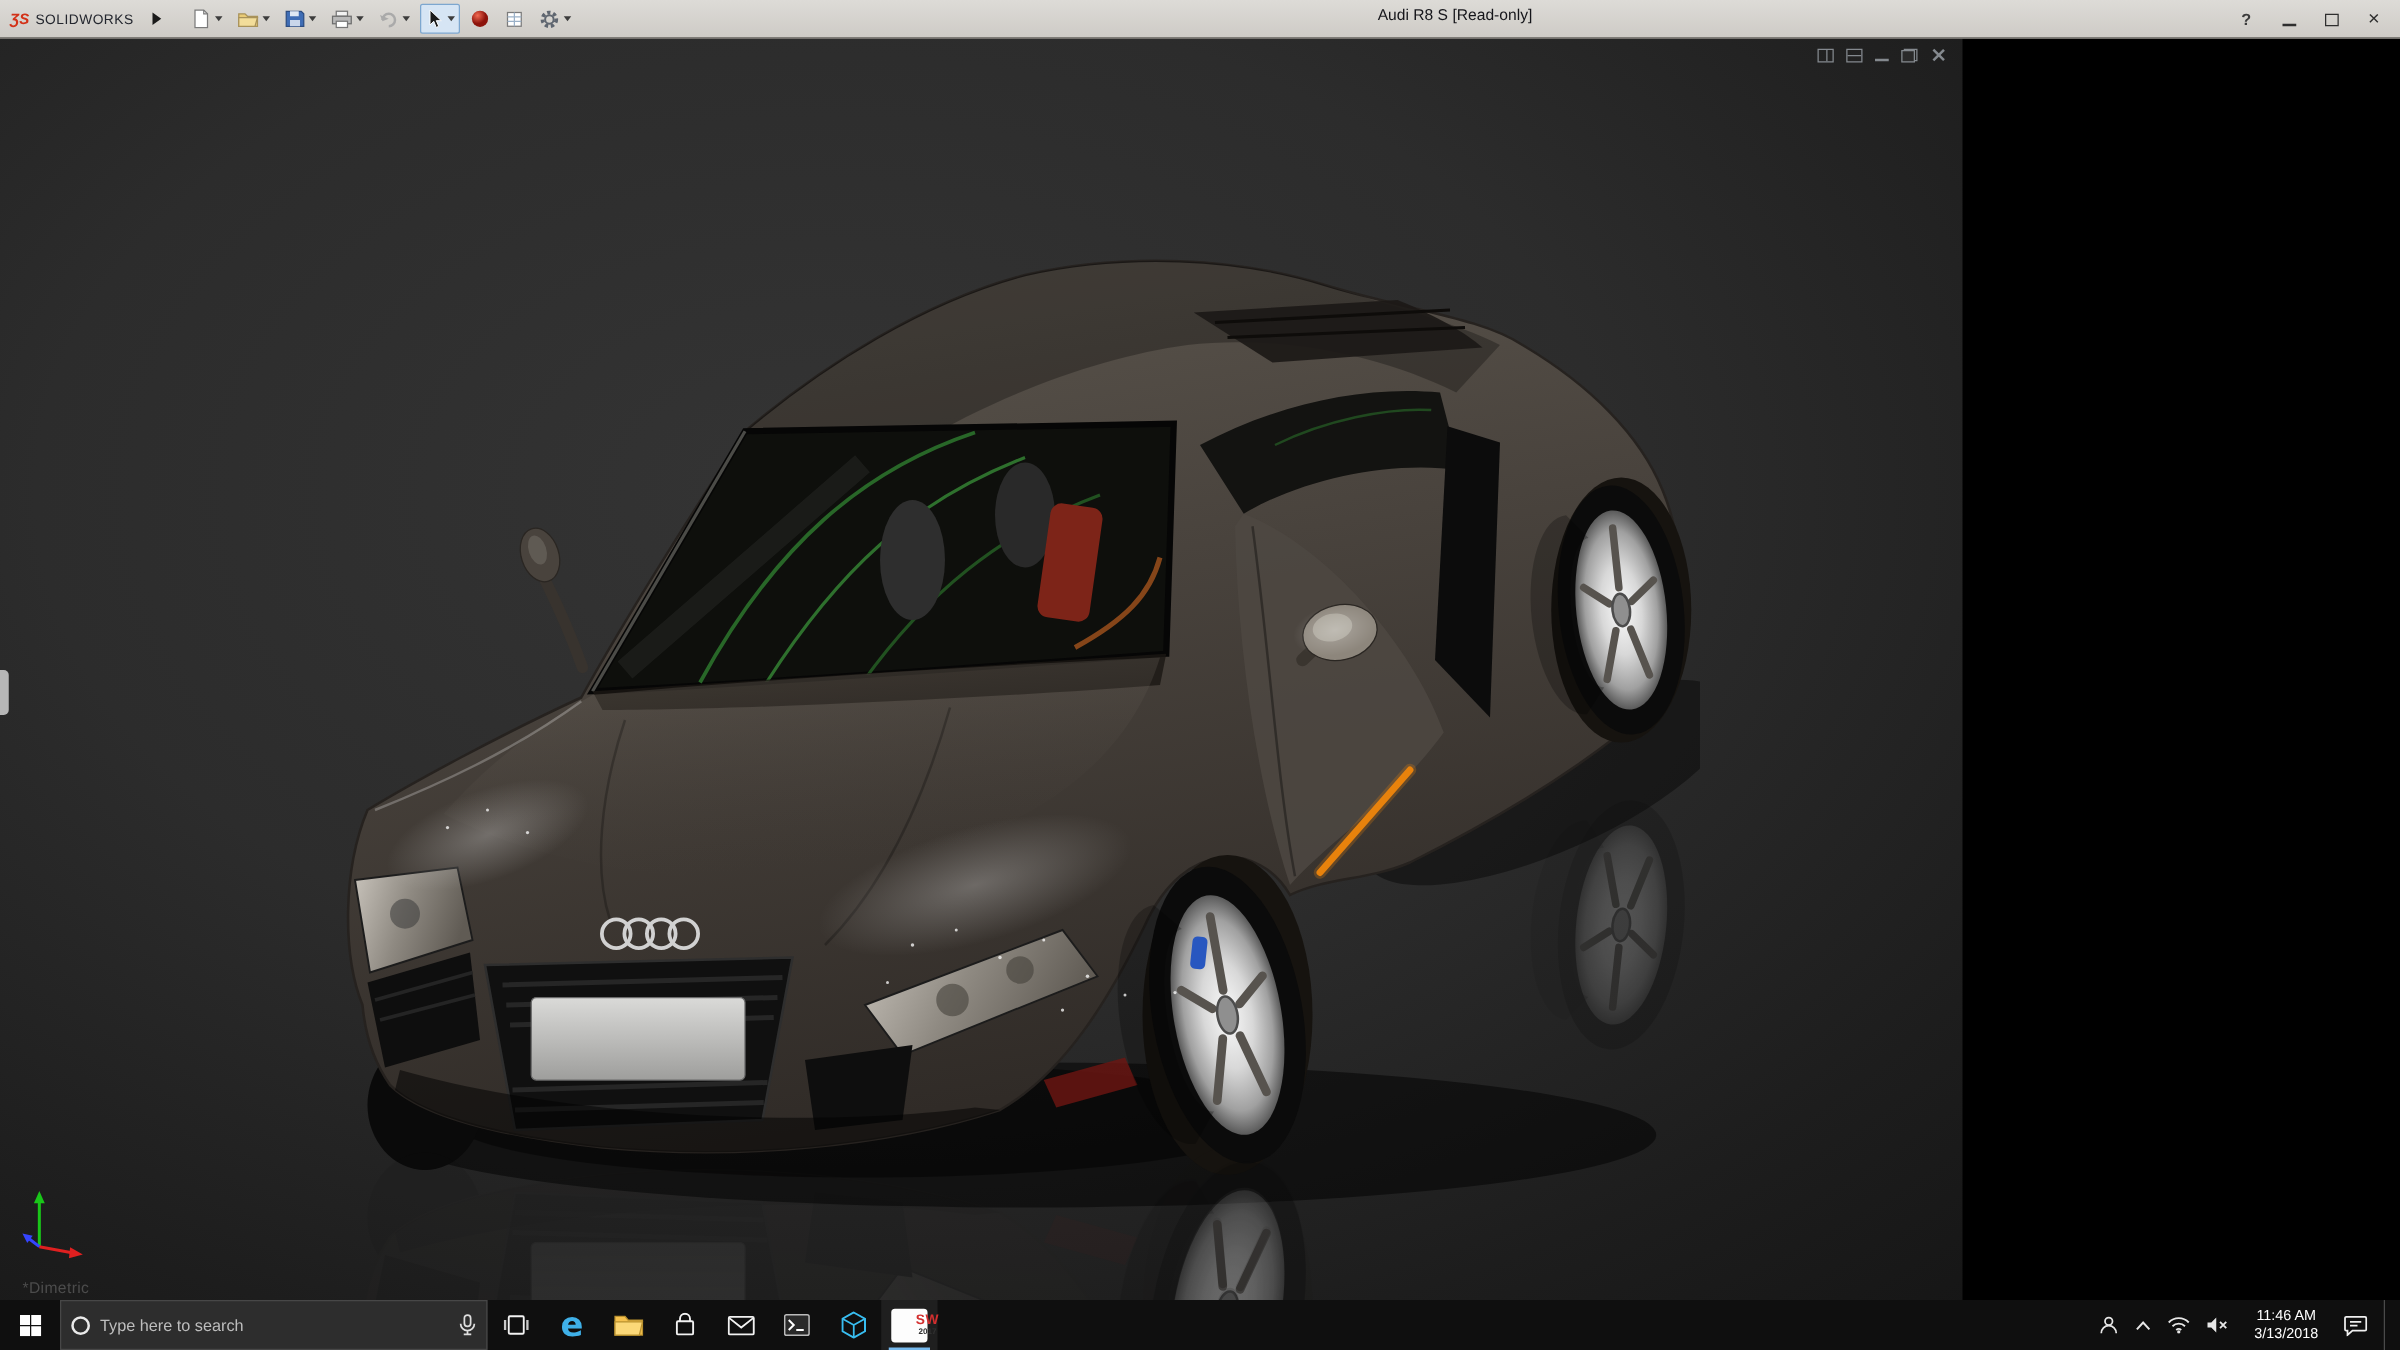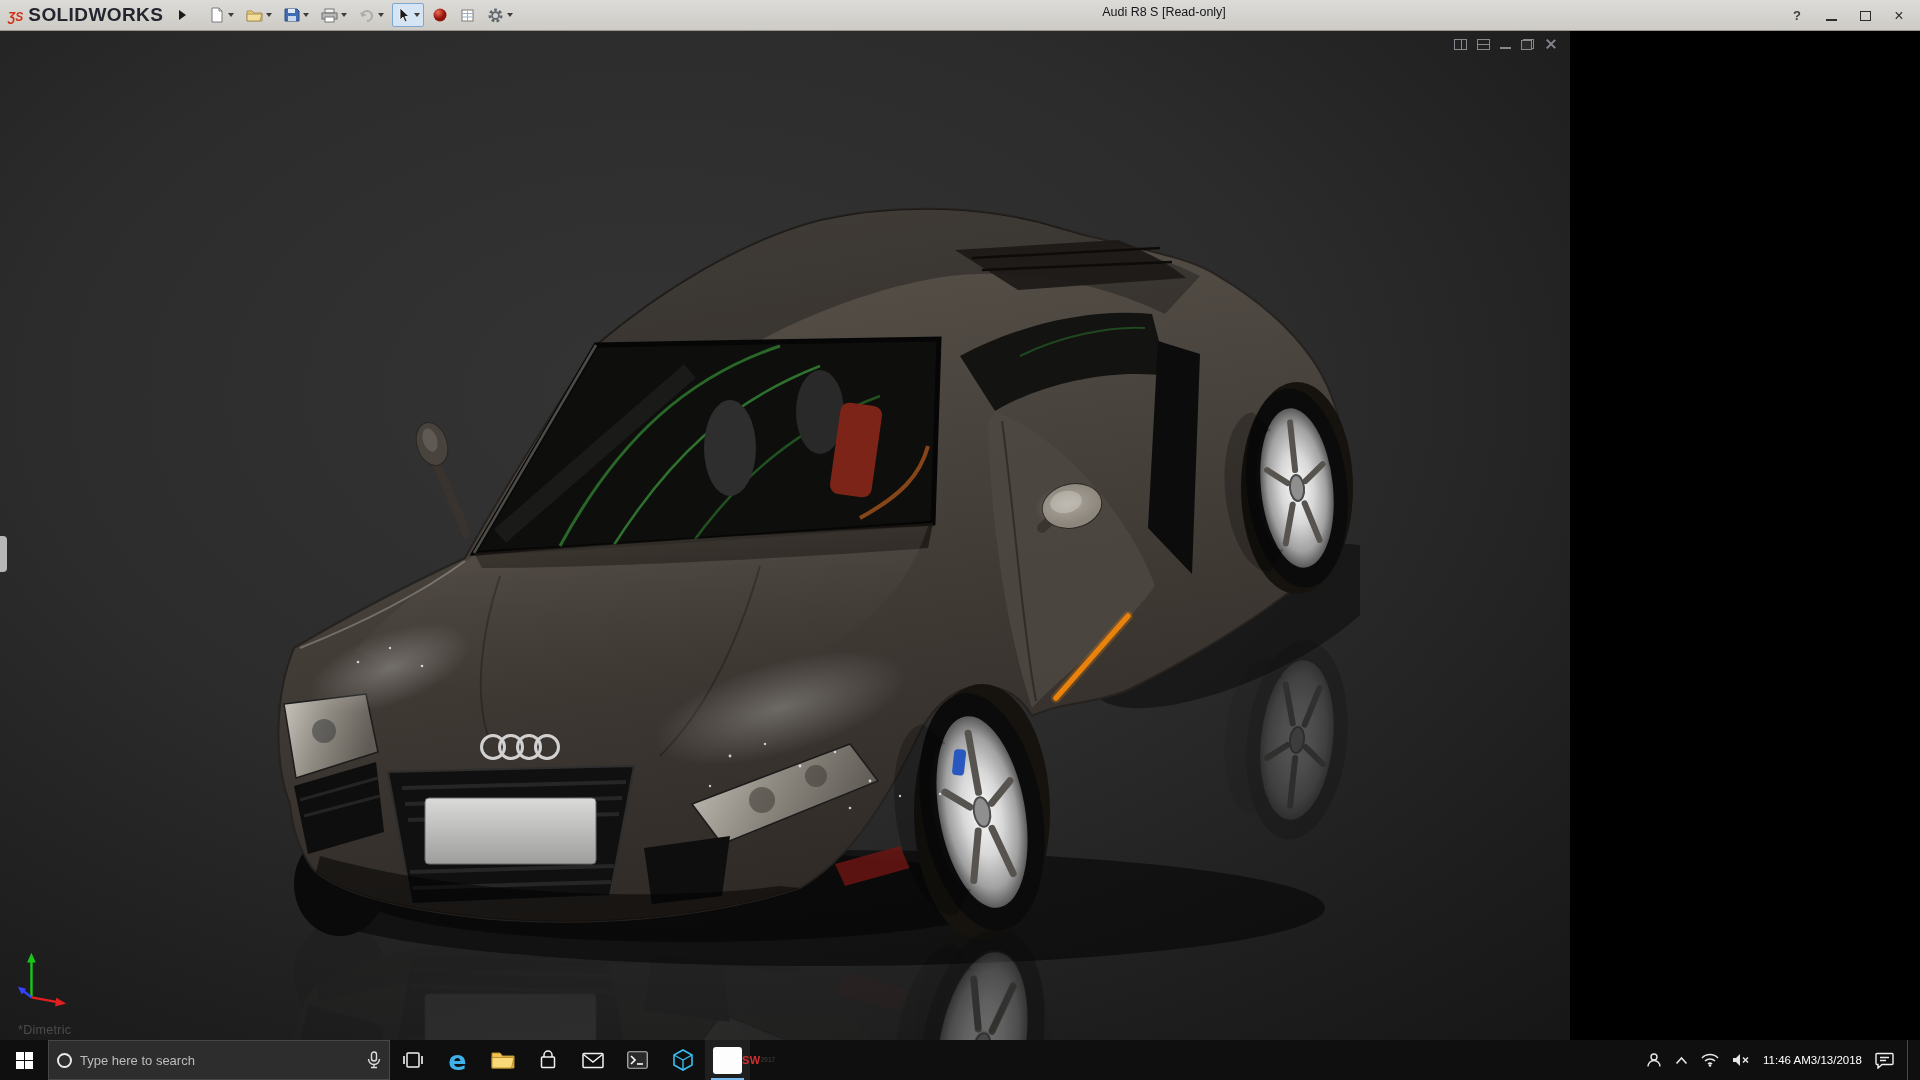--- a/index.html
+++ b/index.html
@@ -6,21 +6,21 @@
   html,body{width:1920px;height:1080px;overflow:hidden;background:#000;
     font-family:"Liberation Sans","DejaVu Sans",sans-serif;}
   .screen{position:relative;width:1920px;height:1080px;}
 
   
   .titlebar{position:absolute;top:0;left:0;right:0;height:31px;
     background:linear-gradient(#dddbd7,#cecbc6);border-bottom:1px solid #98948e;
     display:flex;align-items:center;z-index:30;}
   .logo{display:flex;align-items:baseline;gap:5px;padding:0 10px 0 8px;}
   .logo-mark{color:#d33117;font-weight:bold;font-size:12px;font-style:italic;line-height:1;}
-  .logo-text{font-weight:bold;font-size:19px;color:#23262e;letter-spacing:.4px;}
+  .logo-text{font-weight:normal;font-size:11px;color:#23262e;letter-spacing:.4px;}
   .menu-flyout{width:18px;height:22px;display:flex;align-items:center;justify-content:center;cursor:pointer;}
   .tri-right{width:0;height:0;border-top:5px solid transparent;border-bottom:5px solid transparent;border-left:7px solid #1a1a1a;}
   .qat{display:flex;align-items:center;gap:4px;margin-left:14px;}
   .tb-btn{display:flex;align-items:center;border:1px solid transparent;background:transparent;
     padding:2px 3px;height:24px;border-radius:2px;cursor:pointer;}
   .tb-btn.active{background:#d6e5f4;border:1px solid #7da7cf;}
   .dd{width:0;height:0;border-left:3.5px solid transparent;border-right:3.5px solid transparent;
     border-top:4px solid #3c3c3c;margin-left:3px;}
   .tb-btn svg{display:block;}
   .doc-title{position:absolute;left:1164px;transform:translateX(-50%);top:0;height:23px;
@@ -64,27 +64,27 @@
     padding:0 8px;gap:8px;cursor:text;}
   .cortana-ring{width:15px;height:15px;border:2px solid #e9e9e9;border-radius:50%;flex:0 0 auto;}
   .searchbox input{flex:1;background:transparent;border:none;outline:none;color:#cfcfcf;font-size:13px;
     font-family:"Liberation Sans",sans-serif;}
   .searchbox input::placeholder{color:#bdbdbd;}
   .tk-slot{width:45px;display:flex;align-items:center;justify-content:center;background:transparent;
     border:none;cursor:pointer;position:relative;}
   .tk-slot.running{background:rgba(255,255,255,.07);}
   .tk-slot.running::after{content:"";position:absolute;left:6px;right:6px;bottom:0;height:2px;background:#76b9ed;}
   .edge-e{font-size:27px;font-weight:bold;color:#3fb0e8;line-height:1;font-family:"DejaVu Sans",sans-serif;}
-  .sw-badge{width:27px;height:27px;background:#fdfdfd;border-radius:3px;display:flex;flex-direction:row;
-    align-items:center;line-height:1;padding-left:29px;}
+  .sw-badge{width:27px;height:27px;background:#fdfdfd;border-radius:3px;display:flex;flex-direction:column;
+    align-items:center;justify-content:center;line-height:1;padding-left:29px;}
   .sw-badge .sw{color:#d32f2f;font-weight:bold;font-size:11px;letter-spacing:.5px;}
   .sw-badge .yr{color:#333;font-size:6.5px;font-weight:bold;margin-top:1px;}
   .tray{margin-left:auto;display:flex;align-items:center;gap:13px;padding-right:8px;}
   .tray-btn{background:transparent;border:none;display:flex;align-items:center;justify-content:center;cursor:pointer;}
-  .clock{display:flex;flex-direction:row;align-items:center;justify-content:flex-end;color:#fff;
+  .clock{display:flex;flex-direction:column;align-items:center;justify-content:flex-end;color:#fff;
     font-size:11.5px;line-height:14px;min-width:66px;cursor:default;}
   .show-desktop{width:5px;border-left:1px solid #4a4a4a;height:40px;cursor:pointer;}
 </style>
 </head>
 <body>
 
 <div class="screen">
 
   <header class="titlebar">
     <div class="logo">

